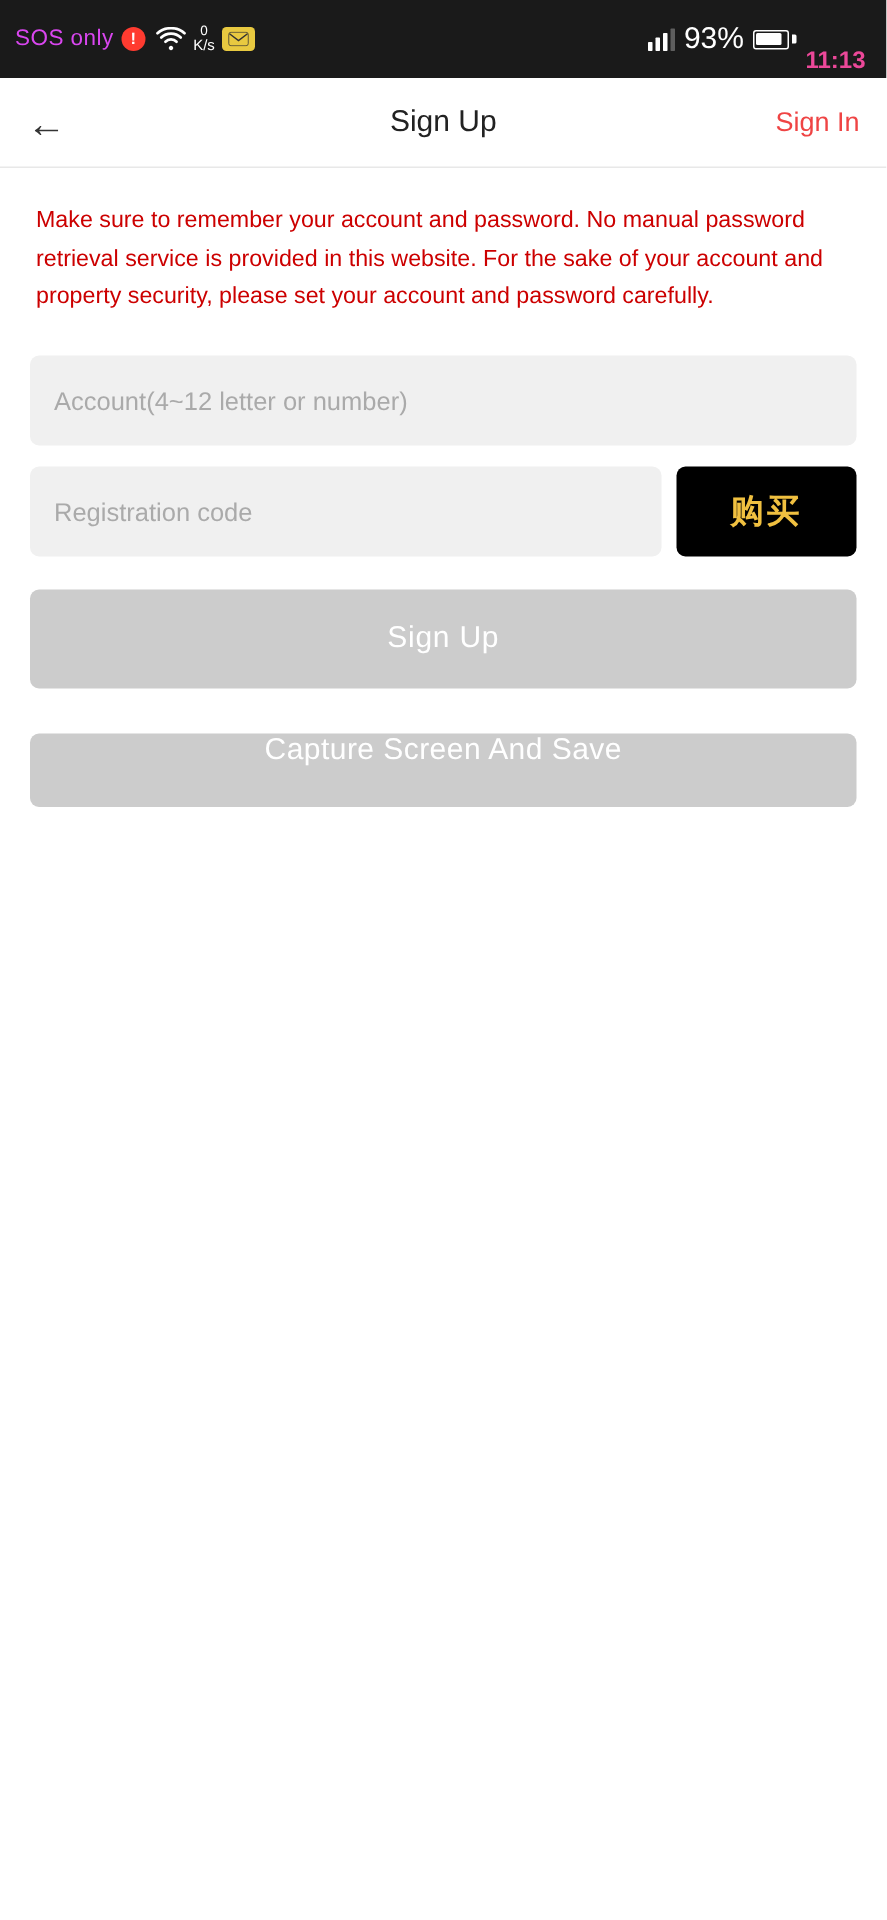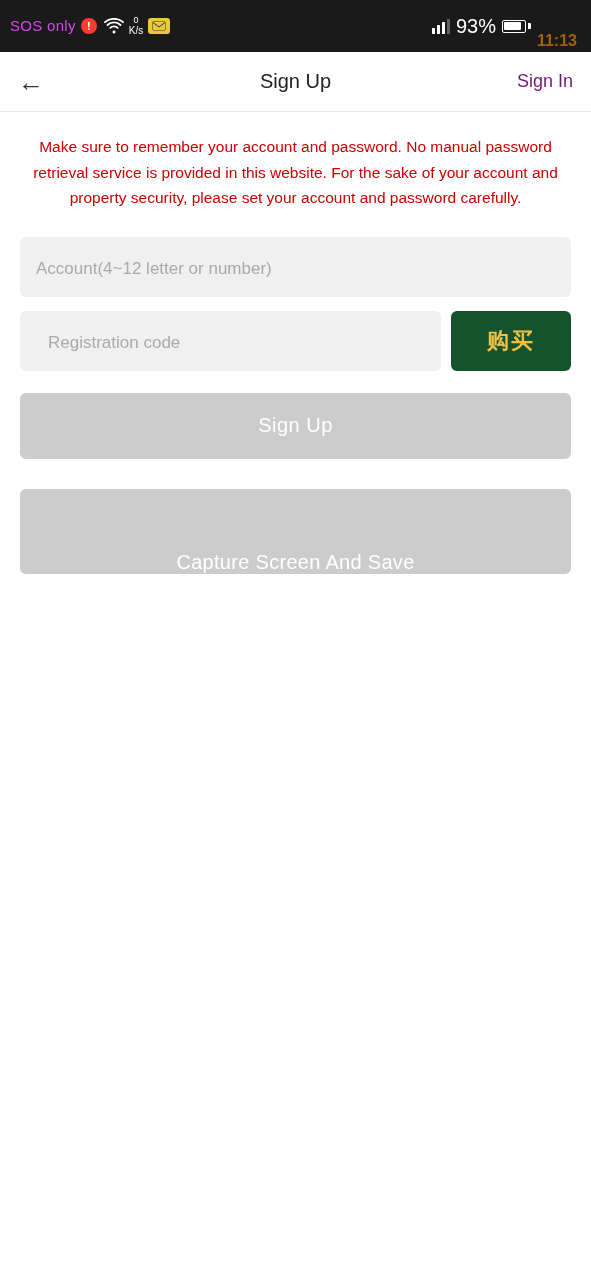--- a/index.html
+++ b/index.html
@@ -107,21 +107,21 @@
 
     .battery-nub {
       width: 3px;
       height: 6px;
       background: #fff;
       border-radius: 0 1px 1px 0;
       margin-left: 1px;
     }
 
     .status-time {
-      color: #a16207;
+      color: #ec4899;
       font-size: 16px;
       font-weight: 600;
       margin-top: 30px;
     }
 
     
     .nav-bar {
       width: 100%;
       height: 60px;
       background: #ffffff;
@@ -144,35 +144,35 @@
       position: absolute;
       left: 50%;
       transform: translateX(-50%);
       font-size: 20px;
       font-weight: 500;
       color: #222;
     }
 
     .nav-signin {
       font-size: 18px;
-      color: #701a75;
+      color: #ef4444;
       cursor: pointer;
     }
 
     
     .main-content {
       padding: 22px 20px;
     }
 
     .warning-text {
       color: #cc0000;
       font-size: 15.5px;
       line-height: 1.65;
       margin-bottom: 26px;
-      text-align: center;
+      text-align: left;
       padding: 0 4px;
     }
 
     
     .input-wrapper {
       width: 100%;
       background: #f0f0f0;
       border-radius: 6px;
       margin-bottom: 14px;
       padding: 0 16px;
@@ -212,30 +212,30 @@
     .reg-code-row {
       display: flex;
       gap: 10px;
       margin-bottom: 22px;
     }
 
     .reg-code-input-wrapper {
       flex: 1;
       background: #f0f0f0;
       border-radius: 6px;
-      padding: 0 28px;
+      padding: 0 16px;
       height: 60px;
       display: flex;
       align-items: center;
     }
 
     .buy-button {
       width: 120px;
       height: 60px;
-      background: #14532d;
+      background: #000000;
       border: none;
       border-radius: 6px;
       cursor: pointer;
       display: flex;
       align-items: center;
       justify-content: center;
       flex-shrink: 0;
     }
 
     .buy-button-text {
@@ -262,27 +262,27 @@
     .signup-button-text {
       color: #ffffff;
       font-size: 20px;
       font-weight: 500;
       letter-spacing: 0.5px;
     }
 
     
     .capture-button {
       width: 100%;
-      height: 85px;
+      height: 49px;
       background: #cccccc;
       border: none;
       border-radius: 6px;
       cursor: pointer;
       display: flex;
-      align-items: flex-end;
+      align-items: flex-start;
       justify-content: center;
     }
 
     .capture-button-text {
       color: #ffffff;
       font-size: 20px;
       font-weight: 500;
       letter-spacing: 0.3px;
     }
   </style>

